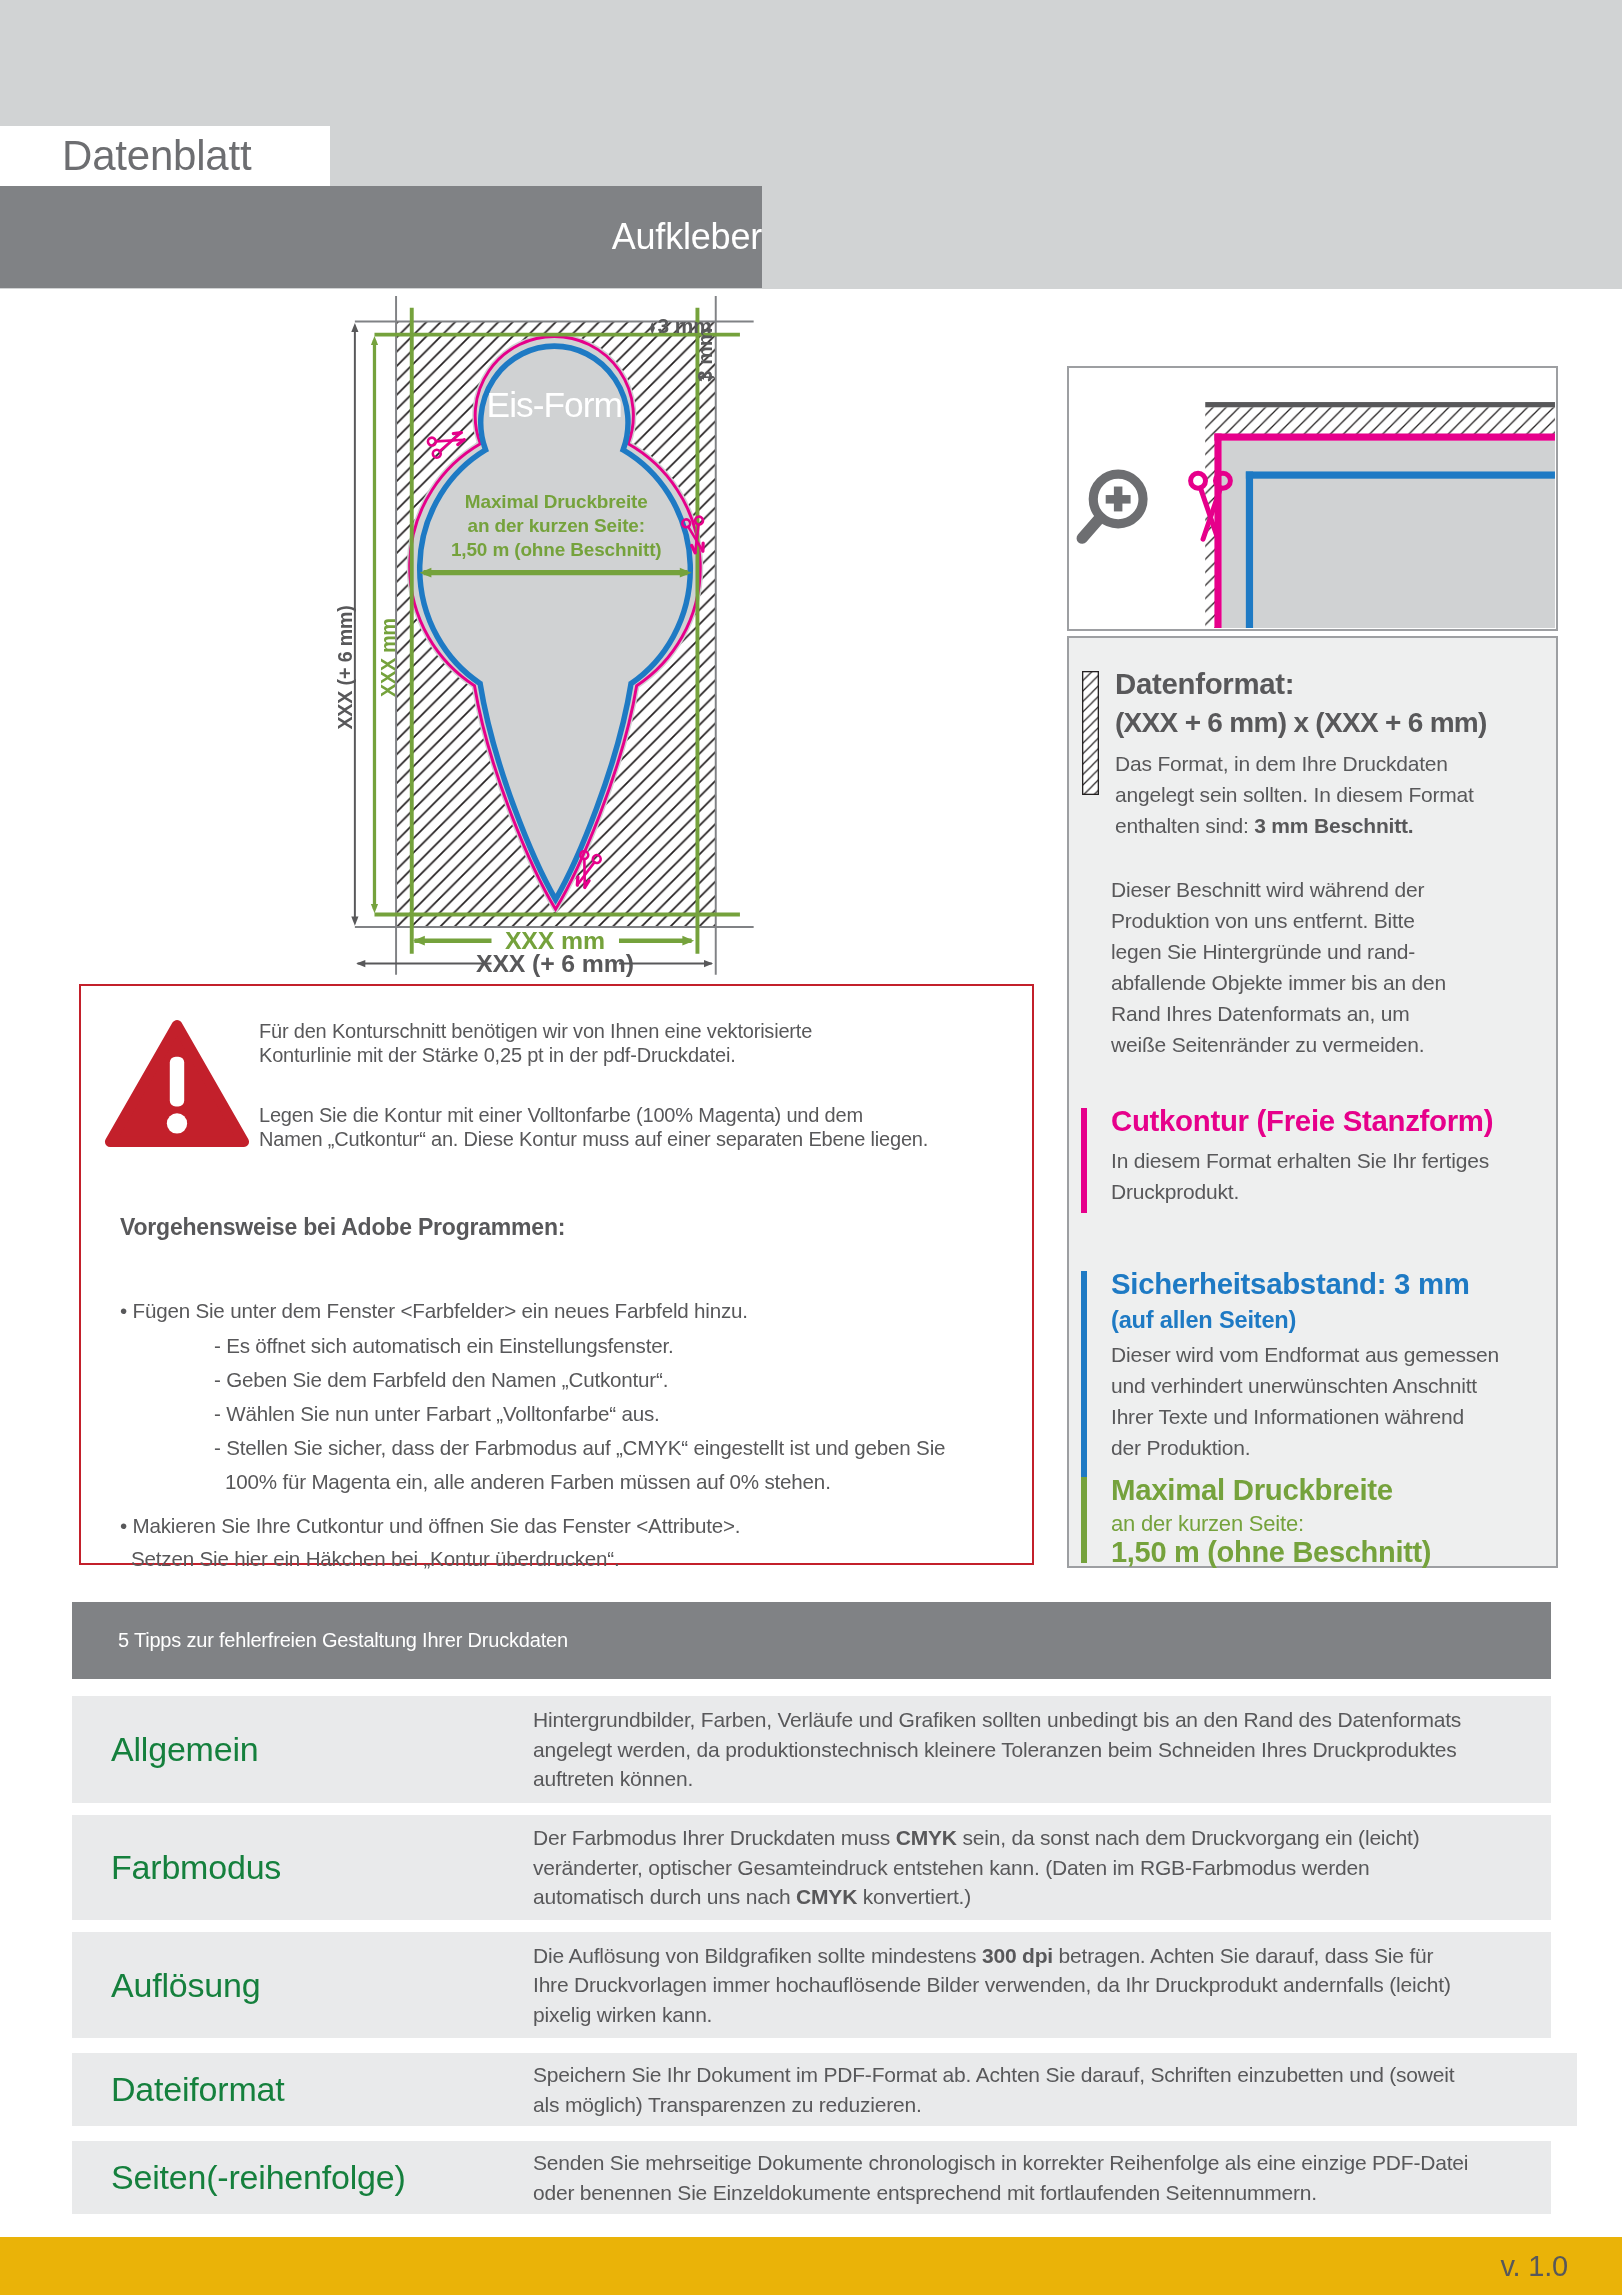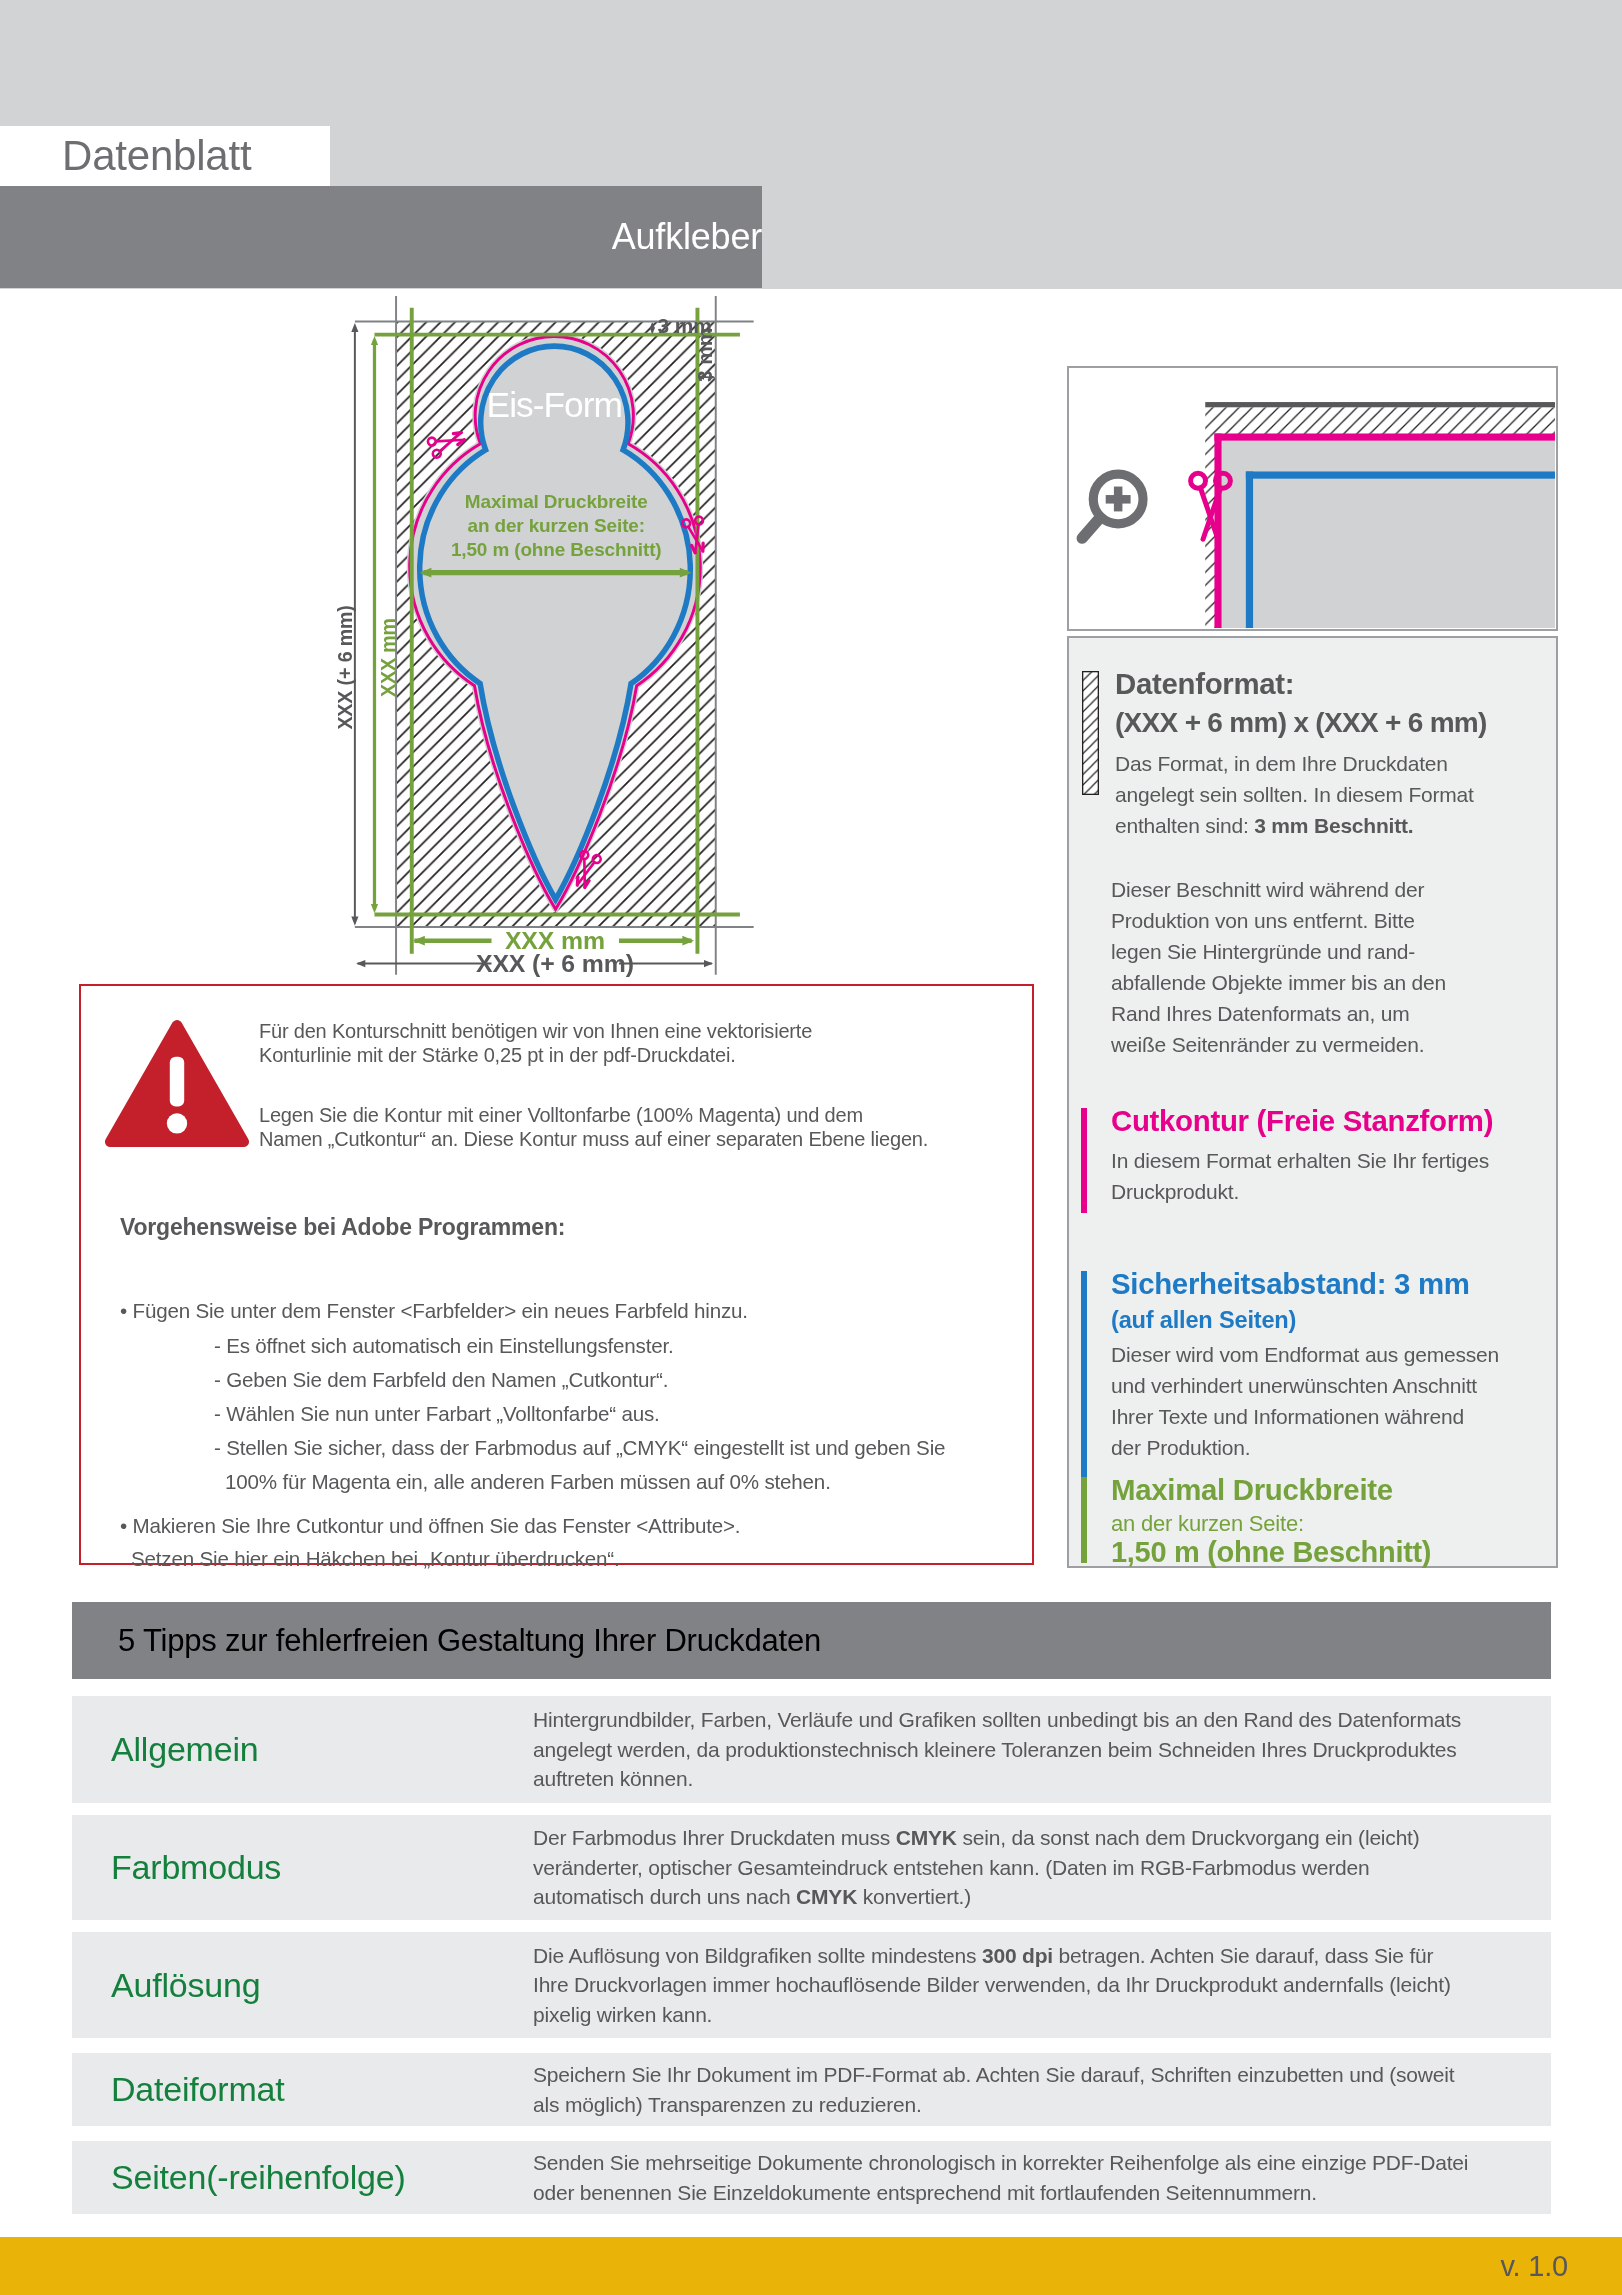--- a/index.html
+++ b/index.html
@@ -20,21 +20,21 @@
   .panel .body{font-size:21px;line-height:31px;white-space:pre-line;}
   .bar{width:5.9px;}
   .mag{color:#e6008b;} .blu{color:#1e7ac4;} .grn{color:#75a23c;}
   
   .warn{left:79px;top:984px;width:955px;height:581px;background:#fff;border:2.6px solid #c3202b;box-sizing:border-box;}
   .warn .txt{font-size:20px;line-height:23.6px;white-space:pre-line;}
   .warn .head{font-size:23px;font-weight:bold;}
   .warn .li{font-size:20.6px;line-height:34px;white-space:pre-line;}
   
   .tipsbanner{left:72px;top:1602px;width:1479px;height:77px;background:#808285;}
-  .tipsbanner span{display:block;padding-left:46px;line-height:77px;font-size:31px;color:#000000;}
+  .tipsbanner span{display:block;padding-left:46px;line-height:77px;font-size:20px;color:#ffffff;}
   .row{left:72px;width:1479px;background:#e9eaeb;}
   .rowlabel{position:absolute;left:39px;top:0;bottom:0;display:flex;align-items:center;font-size:34px;color:#15803d;}
   .rowdesc{position:absolute;left:461px;top:0;bottom:0;width:936px;display:flex;align-items:center;font-size:21px;line-height:29.4px;color:#58585a;justify-content:center;}
   .b{font-weight:bold;}
   .footer{left:0;top:2237px;width:1623px;height:59px;background:#eab308;}
   .footer span{display:block;text-align:right;padding-right:55px;line-height:59px;font-size:29px;color:#58585a;}
   svg text{font-family:"Liberation Sans",sans-serif;}
 </style>
 </head>
 <body>
@@ -260,21 +260,21 @@
     <div class="rowdesc">
         <span><span>Der Farbmodus Ihrer Druckdaten muss </span><span class="b">CMYK</span><span> sein, da sonst nach dem Druckvorgang ein (leicht) veränderter, optischer Gesamteindruck entstehen kann. (Daten im RGB-Farbmodus werden automatisch durch uns nach </span><span class="b">CMYK</span><span> konvertiert.)</span></span>
       </div>
   </div>
   <div class="abs row" style="top:1932px;height:106px;">
     <div class="rowlabel">Auflösung</div>
     <div class="rowdesc">
         <span><span>Die Auflösung von Bildgrafiken sollte mindestens </span><span class="b">300 dpi</span><span> betragen. Achten Sie darauf, dass Sie für Ihre Druckvorlagen immer hochauflösende Bilder verwenden, da Ihr Druckprodukt andernfalls (leicht) pixelig wirken kann.</span></span>
       </div>
   </div>
-  <div class="abs row" style="top:2053px;height:73px;">
+  <div class="abs row" style="top:2053px;height:73px;padding-left:26px;">
     <div class="rowlabel">Dateiformat</div>
     <div class="rowdesc">
         <span>Speichern Sie Ihr Dokument im PDF-Format ab. Achten Sie darauf, Schriften einzubetten und (soweit als möglich) Transparenzen zu reduzieren.</span>
       </div>
   </div>
   <div class="abs row" style="top:2141px;height:73px;">
     <div class="rowlabel">Seiten(-reihenfolge)</div>
     <div class="rowdesc">
         <span>Senden Sie mehrseitige Dokumente chronologisch in korrekter Reihenfolge als eine einzige PDF-Datei oder benennen Sie Einzeldokumente entsprechend mit fortlaufenden Seitennummern.</span>
       </div>

